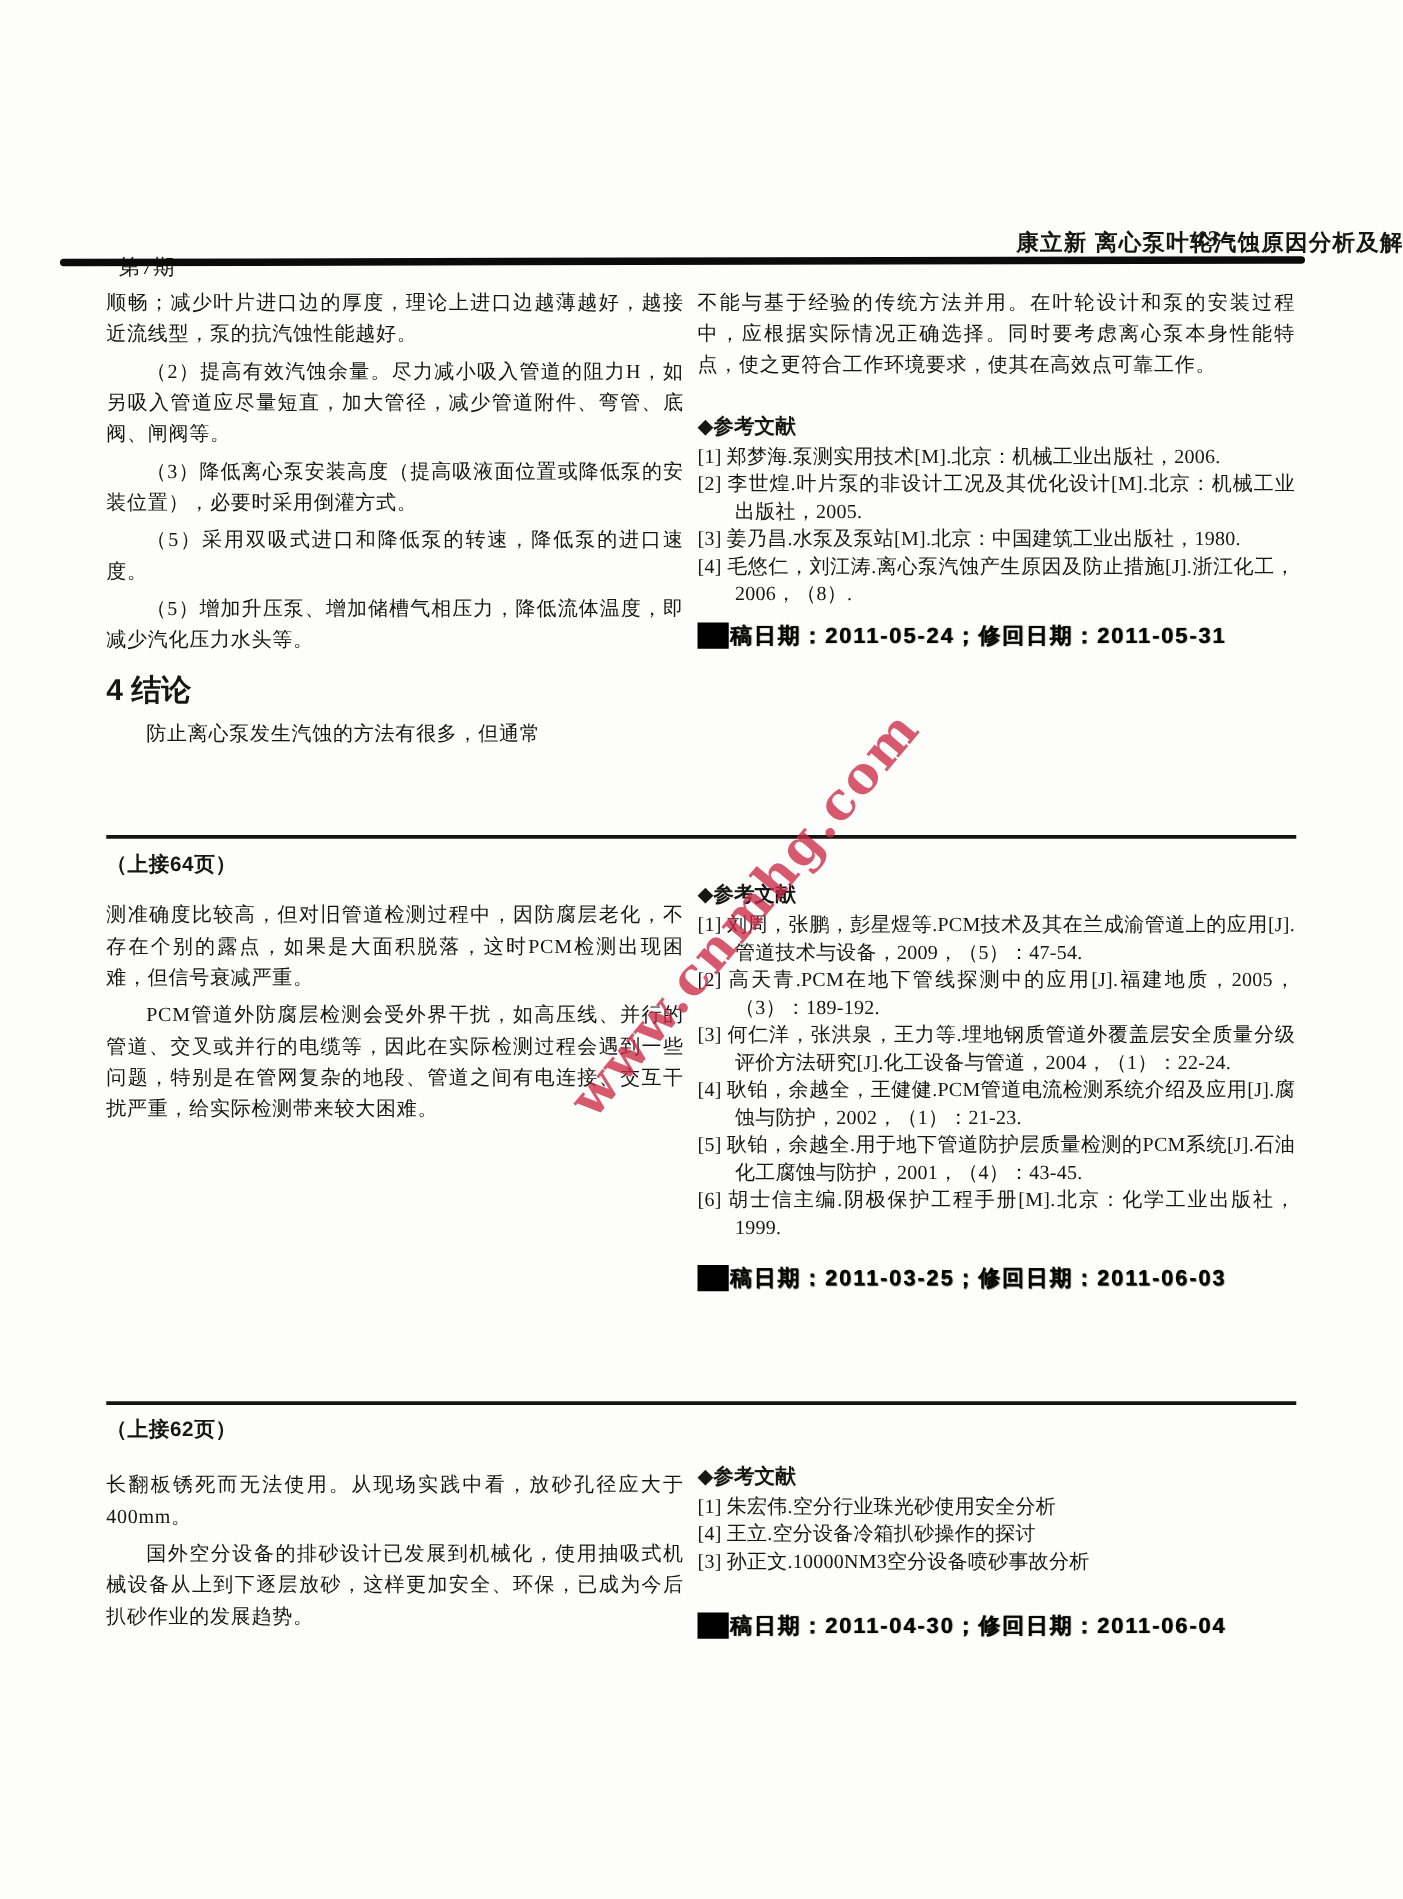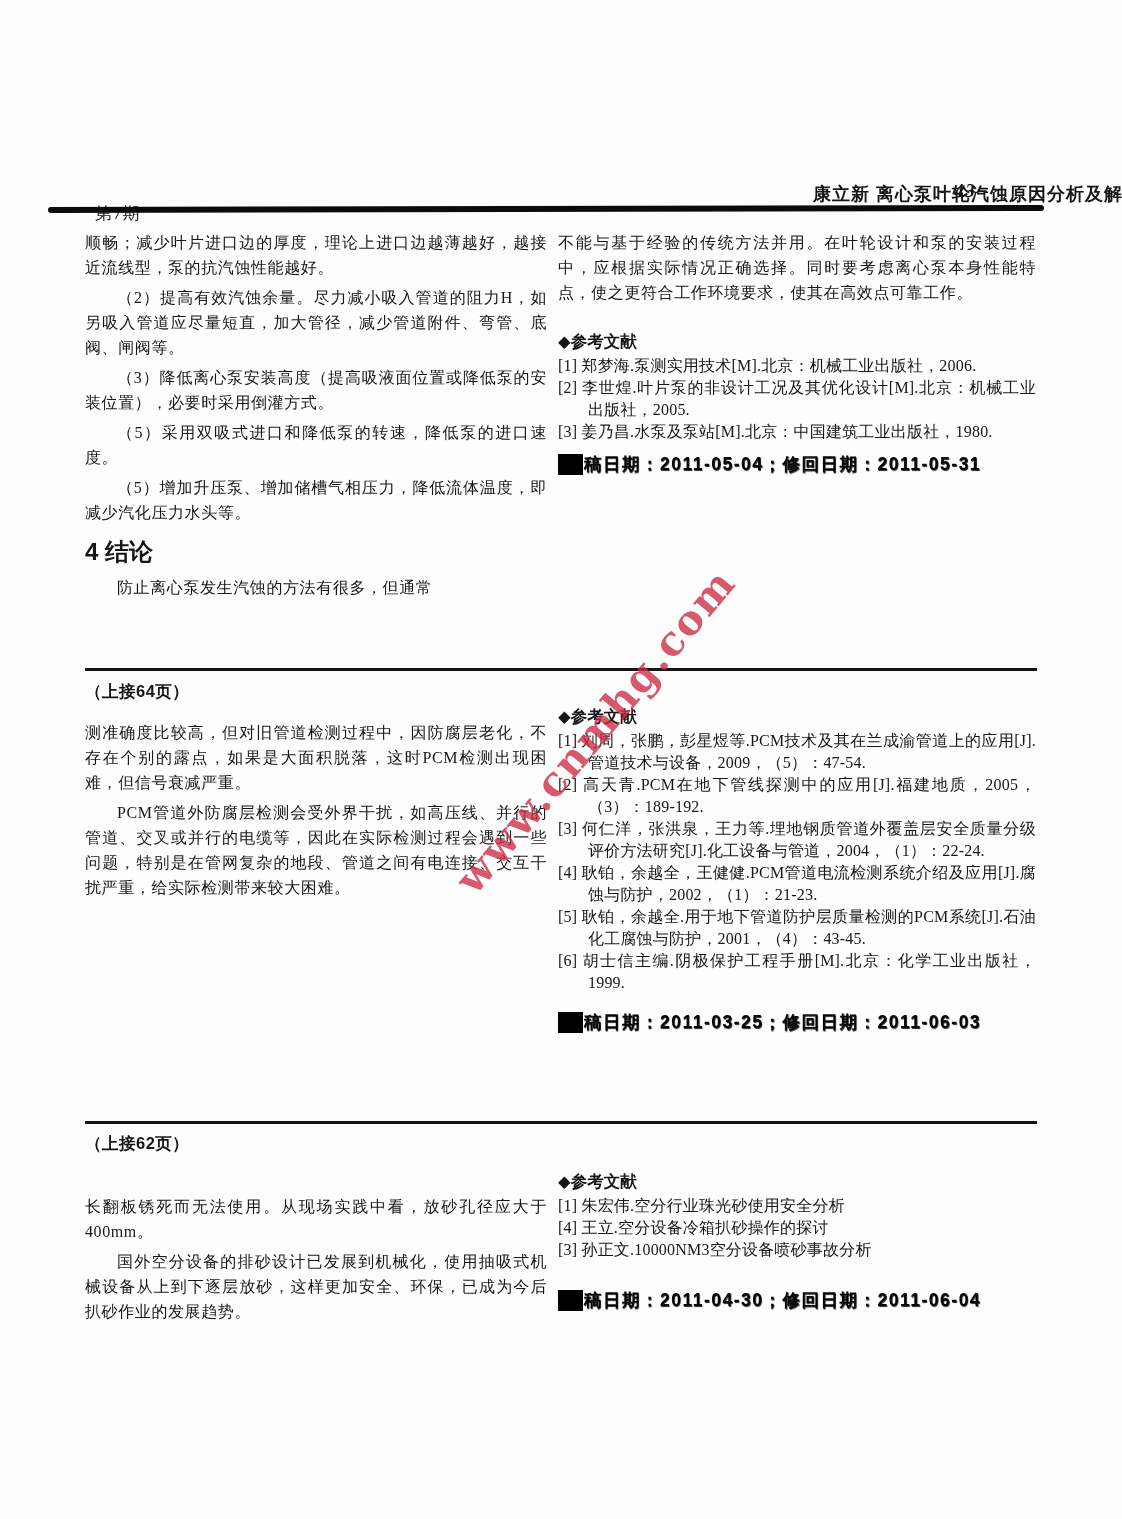--- a/index.html
+++ b/index.html
@@ -28,21 +28,21 @@
   #s2-left { top:681px; } #s2-right { top:705px; }
   #s3-left { top:1133px; } #s3-right { top:1170px; }
 
   p.body { font-size:16px; line-height:25px; text-align:justify; letter-spacing:0.6px; margin-bottom:5px; }
   p.indent { text-indent:2em; }
   .sec-head { font-family:"Liberation Sans","DejaVu Sans",sans-serif; font-weight:bold;
               font-size:24px; margin:11px 0 7px 0; }
   .cont-label { font-family:"Liberation Sans","DejaVu Sans",sans-serif; font-weight:bold;
                 font-size:16.5px; margin-bottom:15px; letter-spacing:0.5px; }
   #s2-left .cont-label { margin-bottom:17px; }
-  #s3-left .cont-label { margin-bottom:39px; }
+  #s3-left .cont-label { margin-bottom:21px; }
 
   
   .refs { font-size:16px; line-height:22px; }
   .refs-title { font-family:"Liberation Sans","DejaVu Sans",sans-serif; font-weight:bold;
                 font-size:16.5px; margin-bottom:3px; }
   .ref { padding-left:30px; text-indent:-30px; text-align:justify; letter-spacing:0.2px; }
 
   
   .datebar { font-family:"Liberation Sans","DejaVu Sans",sans-serif; font-weight:bold;
              font-size:17.5px; letter-spacing:1.5px; white-space:nowrap;
@@ -83,23 +83,24 @@
     <p class="body indent">防止离心泵发生汽蚀的方法有很多，但通常</p>
   </div>
 
   <div class="col col-r" id="s1-right">
     <p class="body">不能与基于经验的传统方法并用。在叶轮设计和泵的安装过程中，应根据实际情况正确选择。同时要考虑离心泵本身性能特点，使之更符合工作环境要求，使其在高效点可靠工作。</p>
     <div class="refs">
       <div class="refs-title">◆参考文献</div>
       <div class="ref">[1] 郑梦海.泵测实用技术[M].北京：机械工业出版社，2006.</div>
       <div class="ref">[2] 李世煌.叶片泵的非设计工况及其优化设计[M].北京：机械工业出版社，2005.</div>
       <div class="ref">[3] 姜乃昌.水泵及泵站[M].北京：中国建筑工业出版社，1980.</div>
+      <div class="ref">[4] 毛悠仁，刘江涛.离心泵汽蚀产生原因及防止措施[J].浙江化工，2006，（8）.</div>
     </div>
     <div class="datebar">
-      <span class="blob">收</span><span>稿日期：2011-05-04；修回日期：2011-05-31</span>
+      <span class="blob">收</span><span>稿日期：2011-05-24；修回日期：2011-05-31</span>
     </div>
   </div>
 
   <div class="rule-thin" id="rule-2"></div>
 
   <div class="col col-l" id="s2-left">
     <div class="cont-label">（上接64页）</div>
     <p class="body">测准确度比较高，但对旧管道检测过程中，因防腐层老化，不存在个别的露点，如果是大面积脱落，这时PCM检测出现困难，但信号衰减严重。</p>
     <p class="body indent">PCM管道外防腐层检测会受外界干扰，如高压线、并行的管道、交叉或并行的电缆等，因此在实际检测过程会遇到一些问题，特别是在管网复杂的地段、管道之间有电连接、交互干扰严重，给实际检测带来较大困难。</p>
   </div>

